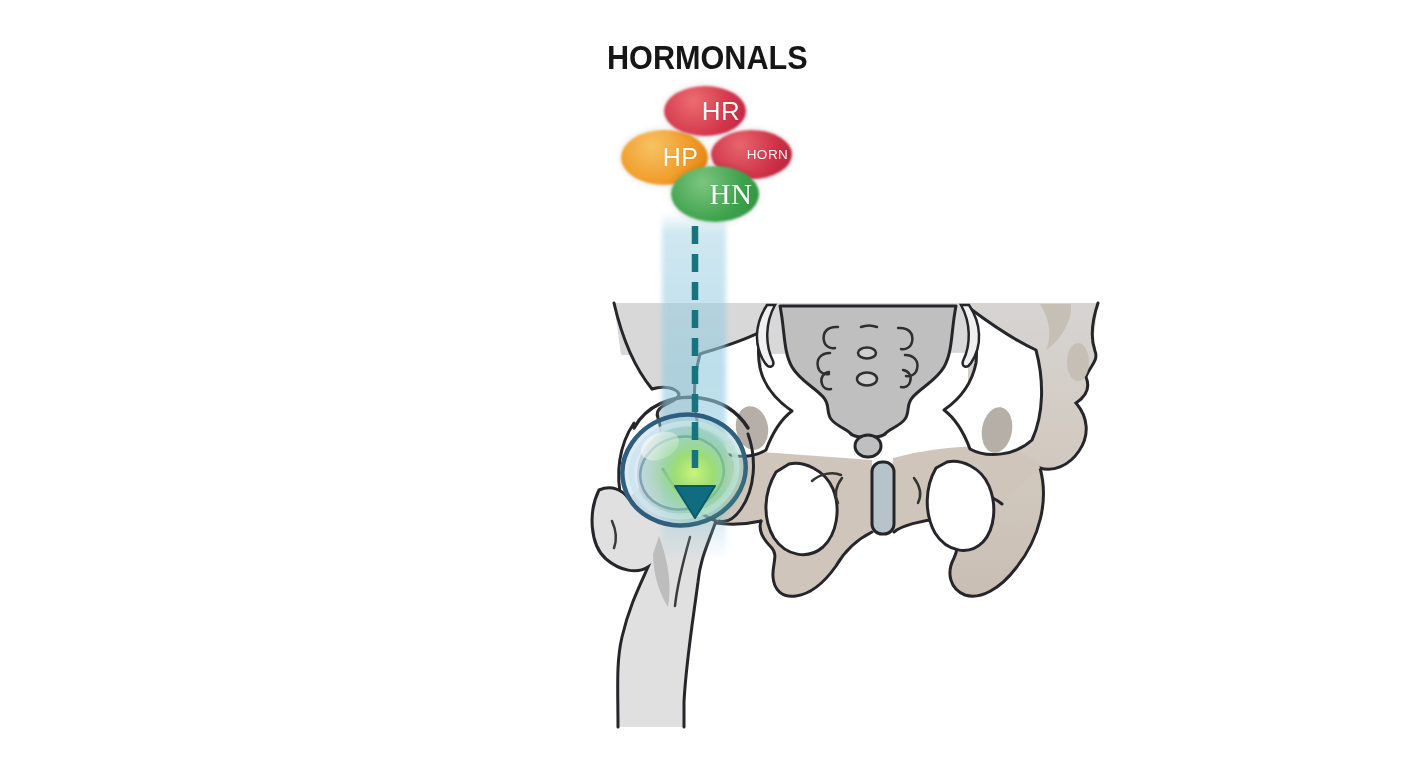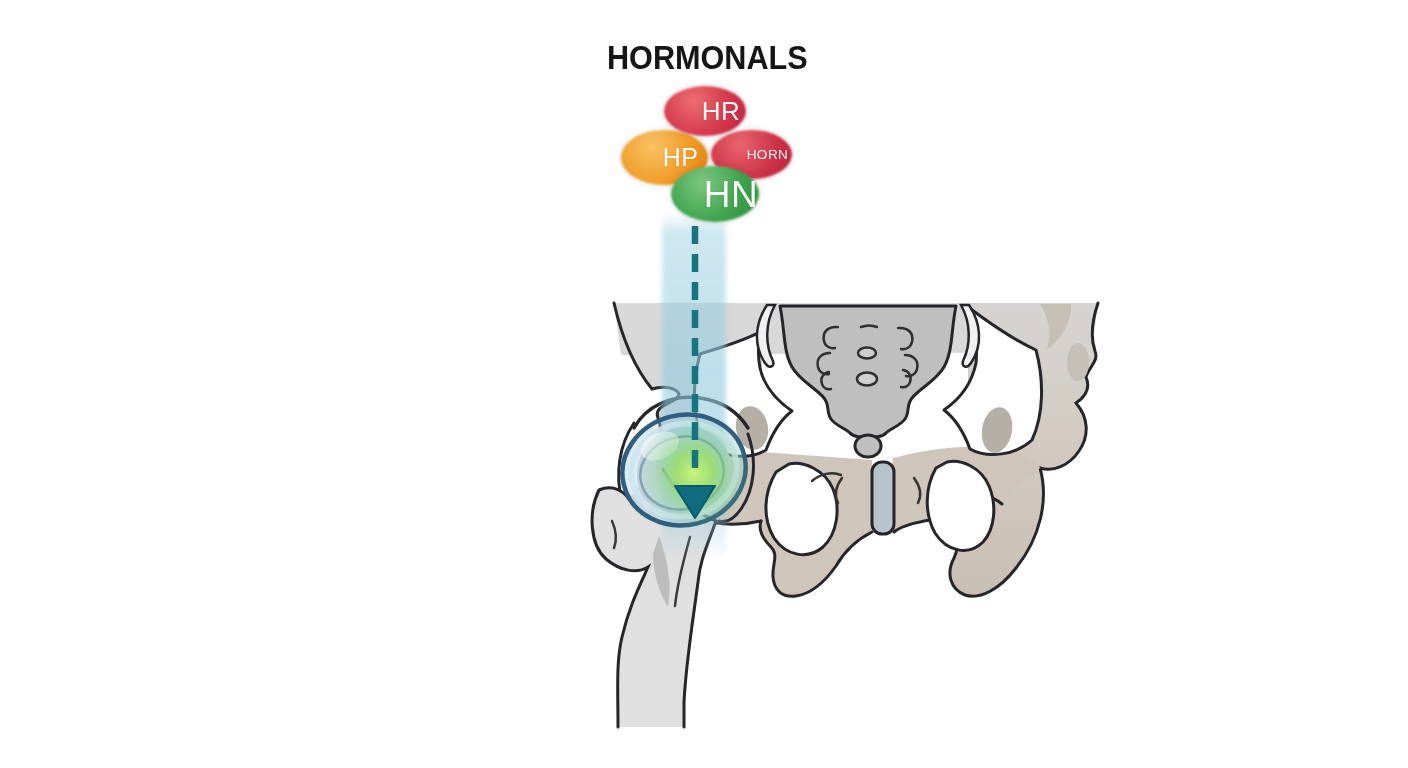--- a/index.html
+++ b/index.html
@@ -25,21 +25,21 @@
     position:relative;color:rgba(255,255,255,.96);line-height:1;
     text-shadow:0 0 2px rgba(0,0,0,.12);letter-spacing:.5px;
   }
   .sphere-hr  {left:664px;top:86px; width:50px;height:50px;}
   .sphere-hp  {left:621px;top:130px;width:55px;height:55px;}
   .sphere-horn{left:711px;top:130px;width:49px;height:49px;}
   .sphere-hn  {left:671px;top:166px;width:56px;height:56px;}
   .sphere-hr   .sphere-label{font-size:26px;}
   .sphere-hp   .sphere-label{font-size:25px;}
   .sphere-horn .sphere-label{font-size:13.5px;}
-  .sphere-hn   .sphere-label{font-size:37px;}
+  .sphere-hn   .sphere-label{font-size:29px;font-family:Liberation Serif, serif;}
 </style>
 </head>
 <body>
 
 <div class="stage">
 
   <h1 class="diagram-title">HORMONALS</h1>
 
   <svg class="pelvis-svg" width="1408" height="768" viewBox="0 0 1408 768">
     <defs>

